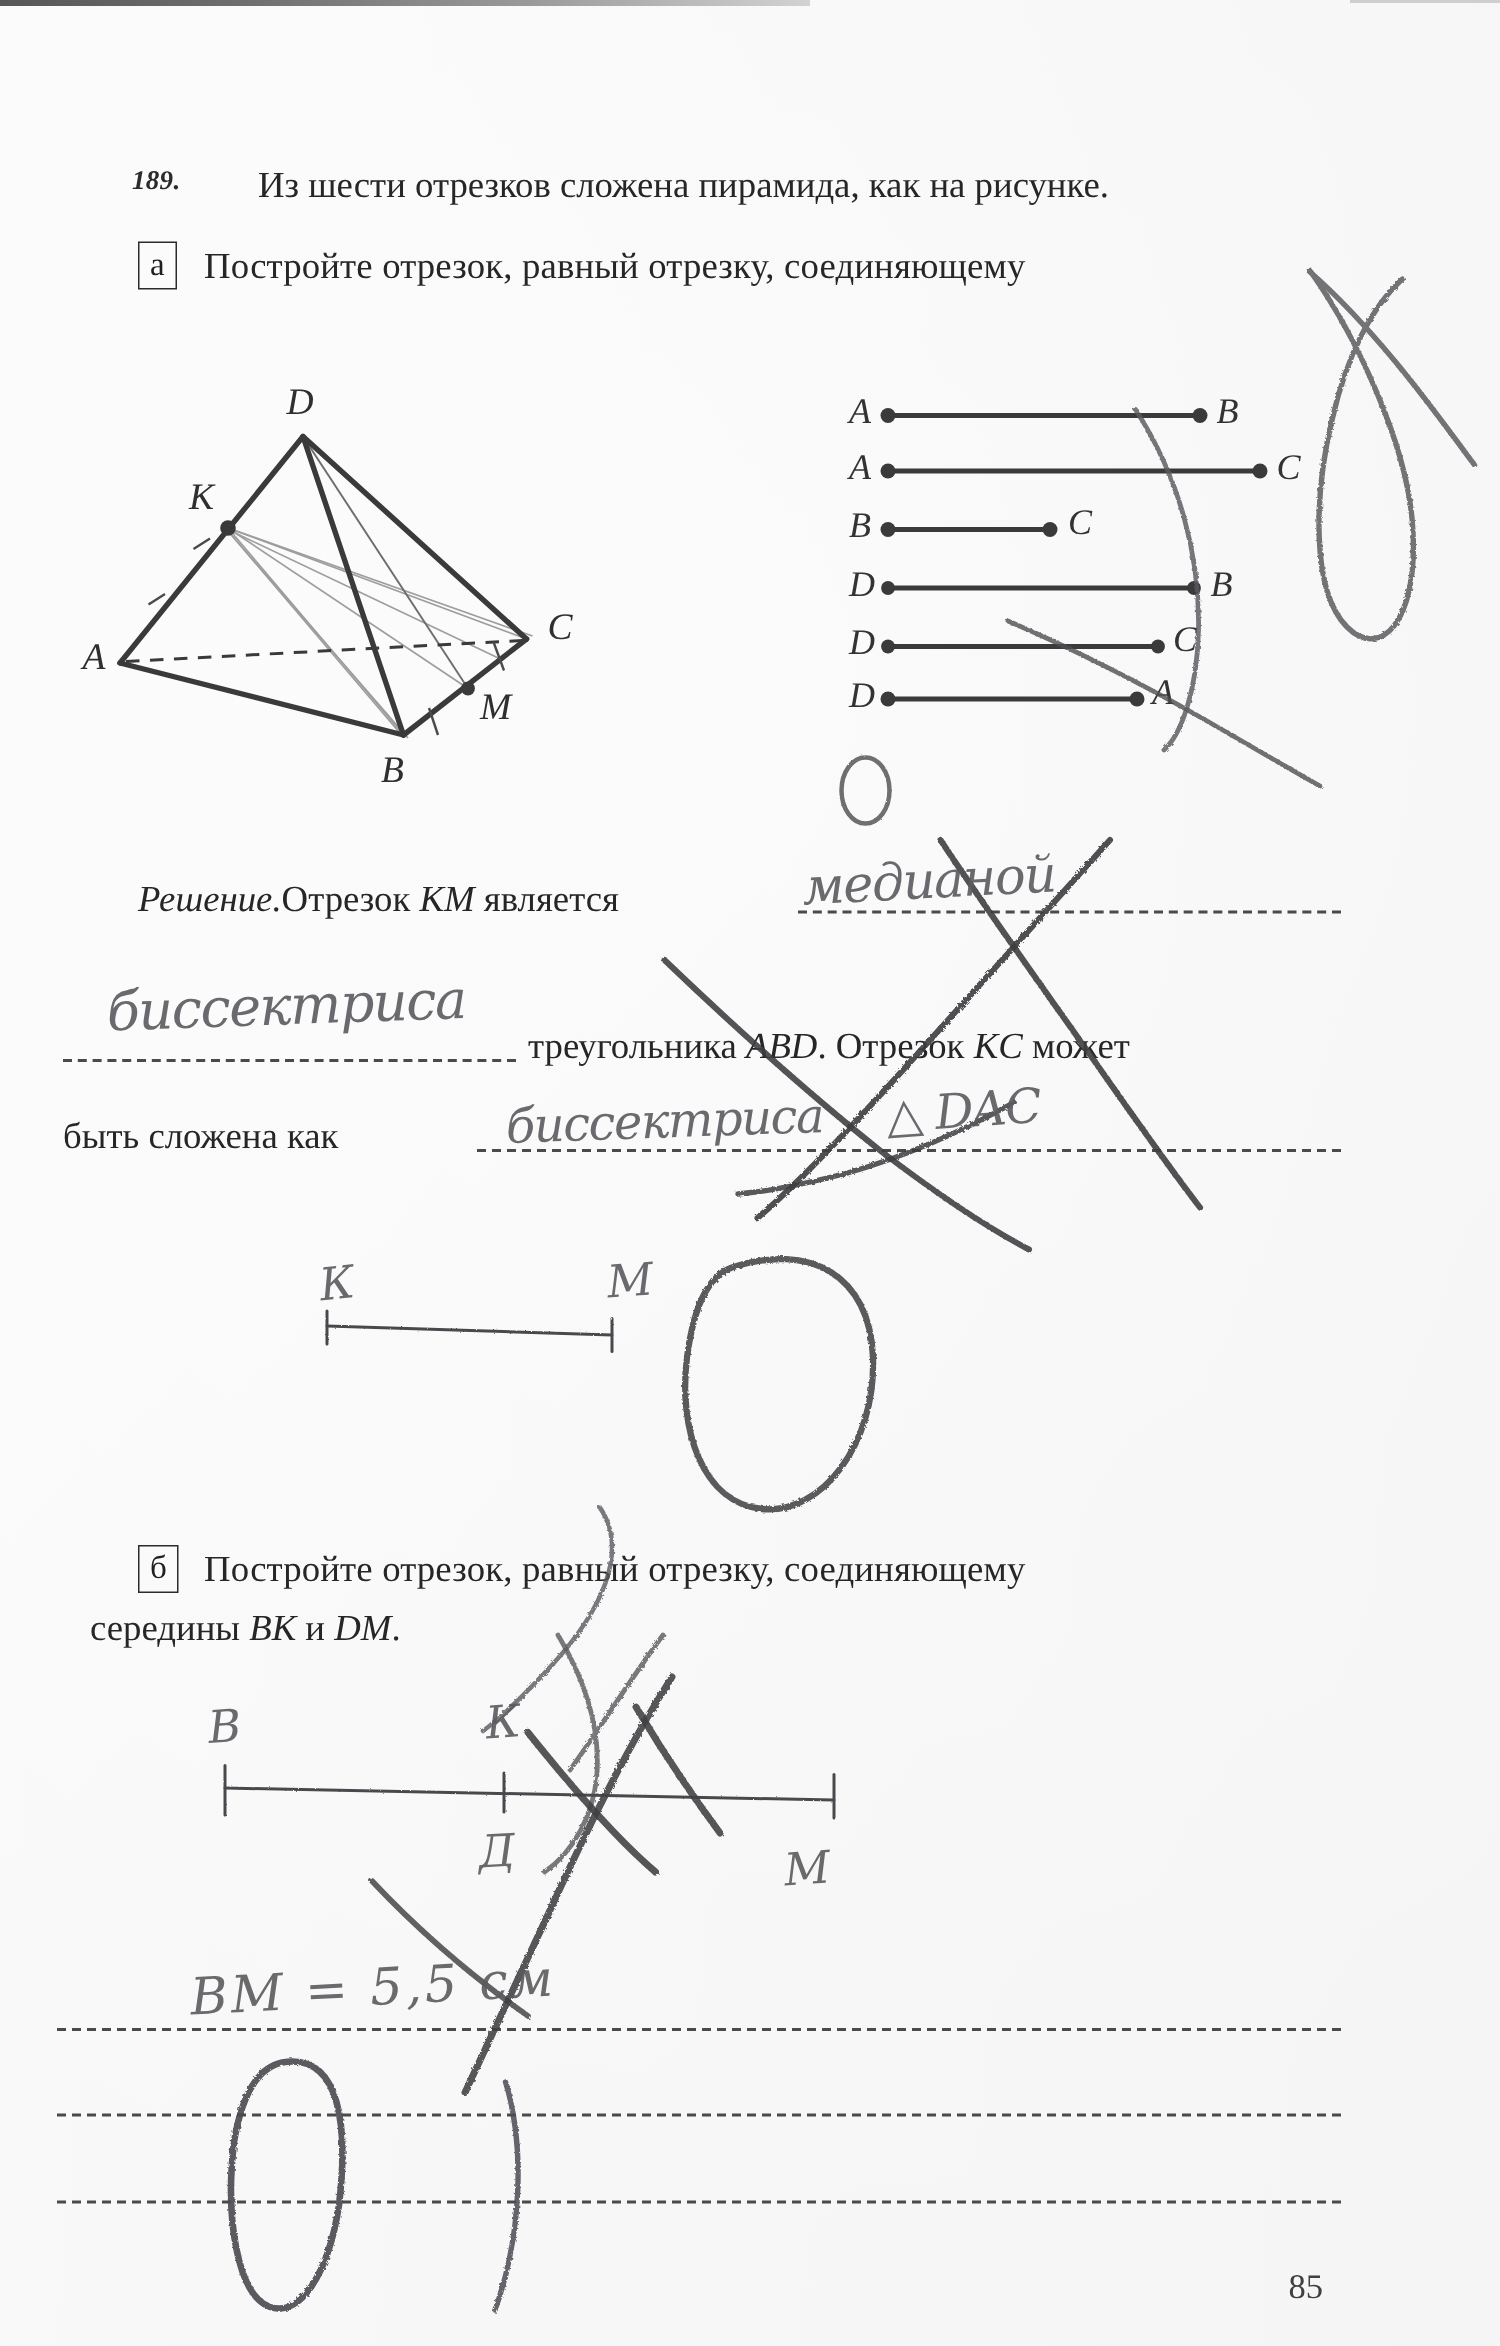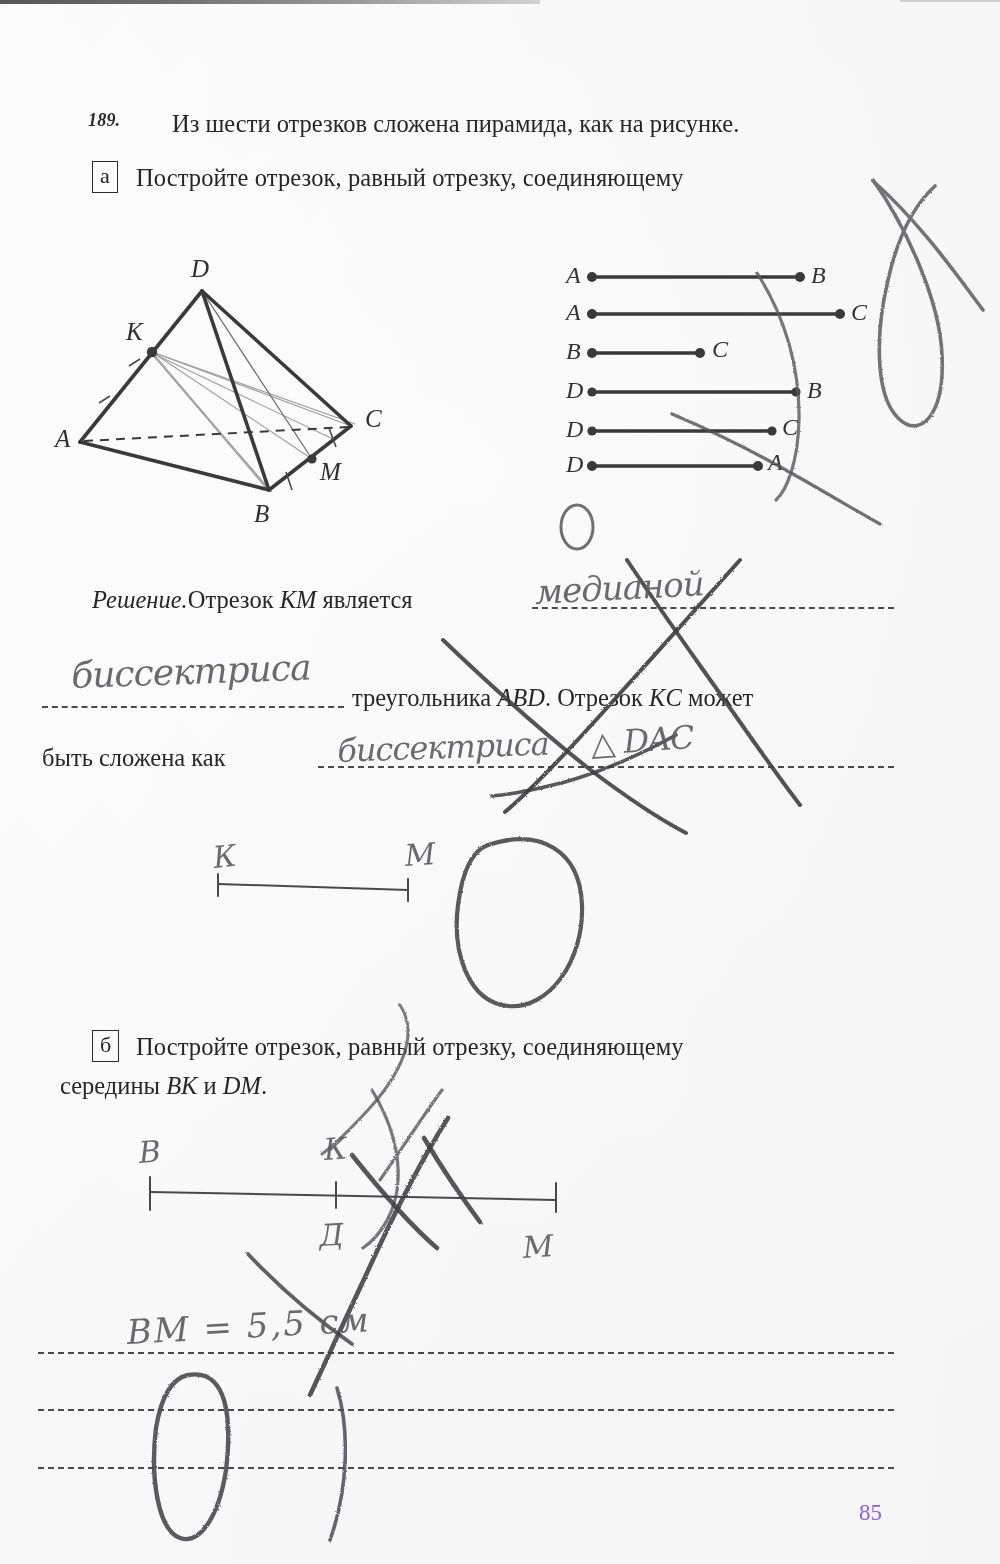--- a/index.html
+++ b/index.html
@@ -70,22 +70,22 @@
     position:absolute;
     font-family:"DejaVu Serif", serif;
     font-style:italic;
     color:#5b5b5f;
     opacity:.9;
     letter-spacing:-1px;
     transform-origin:left bottom;
   }
 
   .pagenum{
-    position:absolute;right:118px;bottom:38px;
-    font-size:23px;color:#8b5cf6;
+    position:absolute;right:118px;bottom:26px;
+    font-size:23px;color:#404040;
   }
 
   svg{position:absolute;left:0;top:0;overflow:visible;}
   .k-dot{fill:#3a3a3a;}
 </style>
 </head>
 <body>
 
 <div id="page">
 

